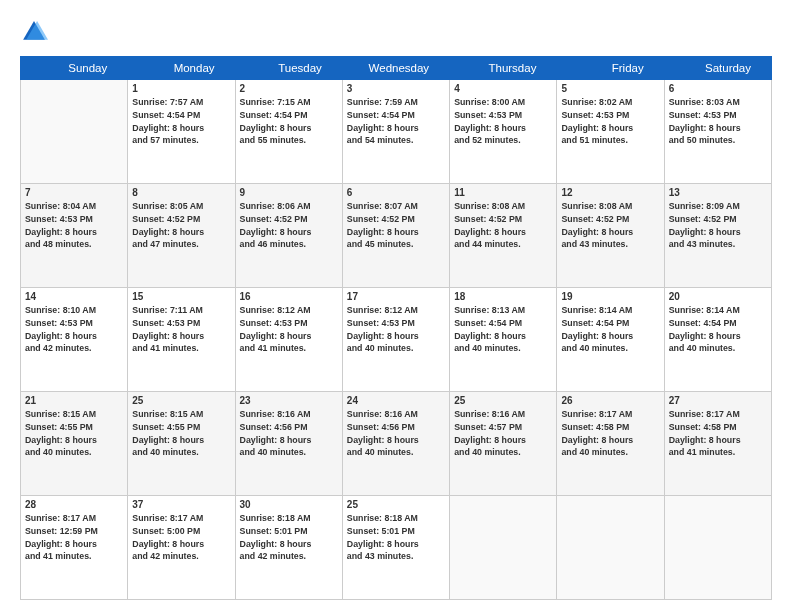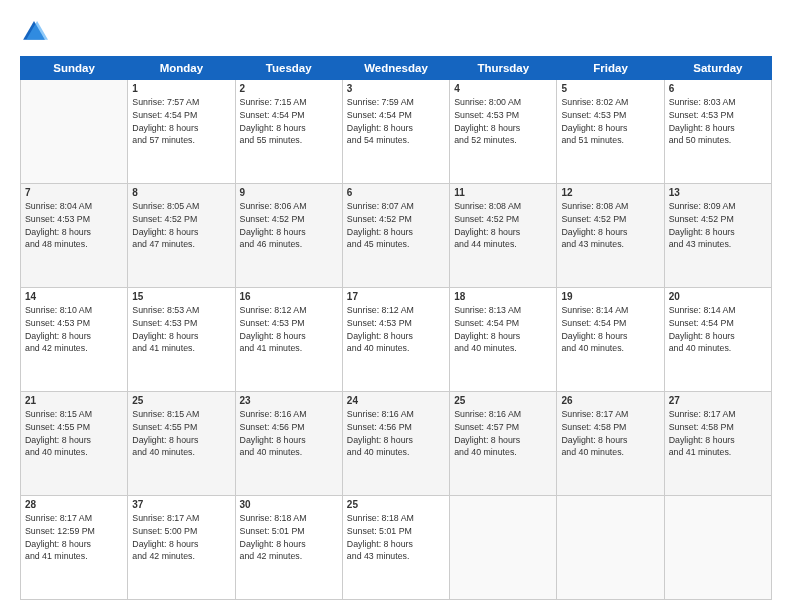--- a/index.html
+++ b/index.html
@@ -57,42 +57,43 @@
       flex: 1;
       border: 1px solid #ccc;
       border-collapse: collapse;
       width: 100%;
       table-layout: fixed;
     }
     .calendar th {
       background-color: #1565c0;
       color: #fff;
       font-size: 11.5px;
-      font-weight: bold;
-      padding: 5px 4px;
-      text-align: center;
+      font-weight: normal;
+      padding: 5px 20px;
+      text-align: right;
       border: 1px solid #1565c0;
     }
     .calendar td {
       border: 1px solid #ccc;
       vertical-align: top;
       padding: 3px 4px;
       font-size: 8.8px;
       color: #333;
       height: 82px;
     }
     .day-num {
       font-size: 10px;
       font-weight: bold;
       margin-bottom: 2px;
       color: #333;
     }
     .cell-info {
       line-height: 1.45;
       color: #333;
+      font-weight: bold;
     }
     .empty-cell {
       background: #f9f9f9;
     }
     .row-shade {
       background: #f5f5f5;
     }
     .row-white {
       background: #fff;
     }
@@ -188,21 +189,21 @@
             <div class="cell-info"><span>Sunrise: 8:09 AM</span><br><span>Sunset: 4:52 PM</span><br><span>Daylight: 8 hours</span><br><span>and 43 minutes.</span></div>
           </td>
         </tr>
         <tr class="row-white">
           <td>
             <div class="day-num">14</div>
             <div class="cell-info"><span>Sunrise: 8:10 AM</span><br><span>Sunset: 4:53 PM</span><br><span>Daylight: 8 hours</span><br><span>and 42 minutes.</span></div>
           </td>
           <td>
             <div class="day-num">15</div>
-            <div class="cell-info"><span>Sunrise: 8:53 AM</span><br><span>Sunset: 4:53 PM</span><br><span>Daylight: 8 hours</span><br><span>and 41 minutes.</span></div>
+            <div class="cell-info"><span>Sunrise: 7:11 AM</span><br><span>Sunset: 4:53 PM</span><br><span>Daylight: 8 hours</span><br><span>and 41 minutes.</span></div>
           </td>
           <td>
             <div class="day-num">16</div>
             <div class="cell-info"><span>Sunrise: 8:12 AM</span><br><span>Sunset: 4:53 PM</span><br><span>Daylight: 8 hours</span><br><span>and 41 minutes.</span></div>
           </td>
           <td>
             <div class="day-num">17</div>
             <div class="cell-info"><span>Sunrise: 8:12 AM</span><br><span>Sunset: 4:53 PM</span><br><span>Daylight: 8 hours</span><br><span>and 40 minutes.</span></div>
           </td>
           <td>

